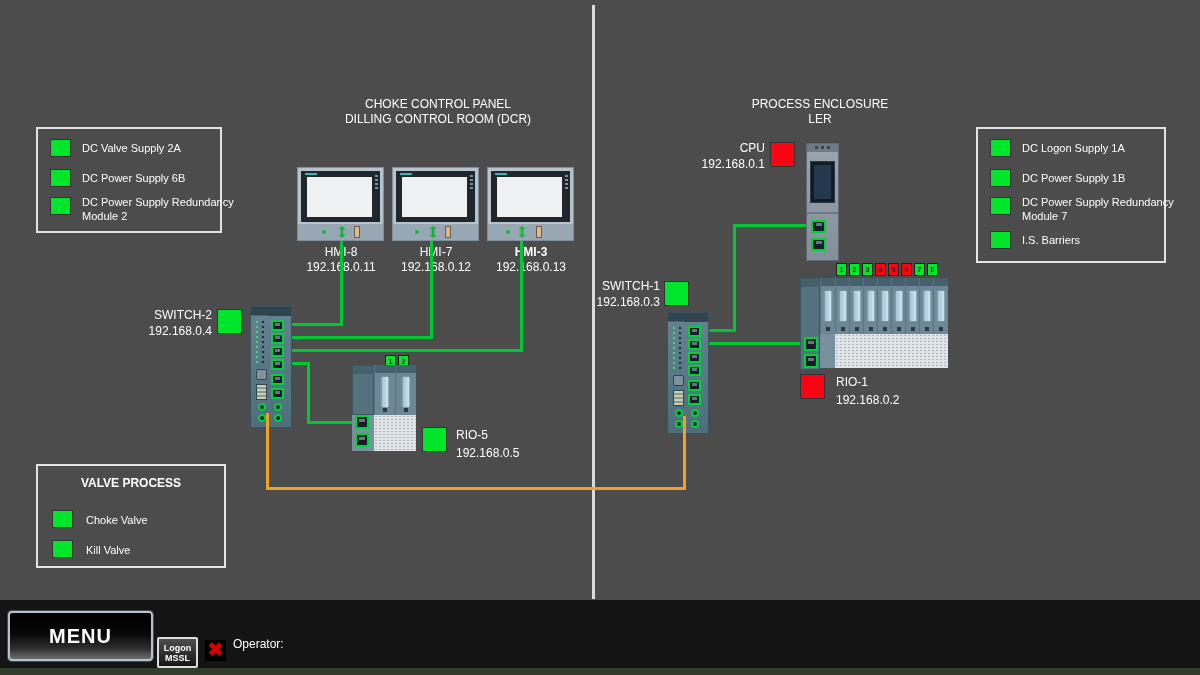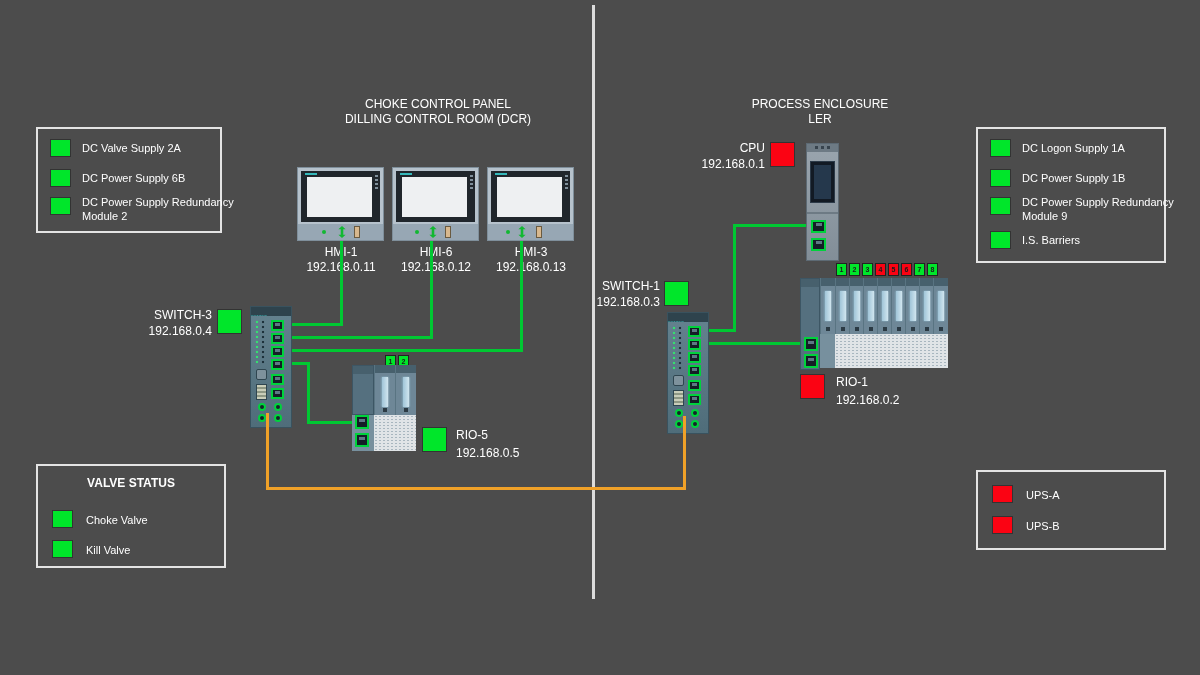--- a/index.html
+++ b/index.html
@@ -120,40 +120,34 @@
   </div>
 
   <div class="box" style="left:976px;top:127px;width:190px;height:136px;">
     <div class="led st-green" style="left:12px;top:10px;"></div>
     <div class="lbl lbl-sm" style="left:44px;top:12px;">DC Logon Supply 1A</div>
     <div class="led st-green" style="left:12px;top:40px;"></div>
     <div class="lbl lbl-sm" style="left:44px;top:42px;">DC Power Supply 1B</div>
     <div class="led st-green" style="left:12px;top:68px;"></div>
     <div class="lbl lbl-sm" style="left:44px;top:66px;">
       <div>DC Power Supply Redundancy</div>
-      <div>Module 9</div>
+      <div>Module 7</div>
     </div>
     <div class="led st-green" style="left:12px;top:102px;"></div>
     <div class="lbl lbl-sm" style="left:44px;top:104px;">I.S. Barriers</div>
   </div>
 
   <div class="box" style="left:36px;top:464px;width:190px;height:104px;">
-    <div class="lbl center" style="left:0;top:10px;width:186px;font-weight:600;">VALVE STATUS</div>
+    <div class="lbl center" style="left:0;top:10px;width:186px;font-weight:600;">VALVE PROCESS</div>
     <div class="led st-green" style="left:14px;top:44px;"></div>
     <div class="lbl lbl-sm" style="left:48px;top:47px;">Choke Valve</div>
     <div class="led st-green" style="left:14px;top:74px;"></div>
     <div class="lbl lbl-sm" style="left:48px;top:77px;">Kill Valve</div>
   </div>
 
-  <div class="box" style="left:976px;top:470px;width:190px;height:80px;">
-    <div class="led st-red" style="left:14px;top:13px;"></div>
-    <div class="lbl lbl-sm" style="left:48px;top:16px;">UPS-A</div>
-    <div class="led st-red" style="left:14px;top:44px;"></div>
-    <div class="lbl lbl-sm" style="left:48px;top:47px;">UPS-B</div>
-  </div>
 
   <div class="vline" style="left:340px;top:239px;height:87px;"></div>
   <div class="hline" style="left:288px;top:323px;width:55px;"></div>
   <div class="vline" style="left:430px;top:239px;height:100px;"></div>
   <div class="hline" style="left:288px;top:336px;width:145px;"></div>
   <div class="vline" style="left:520px;top:239px;height:113px;"></div>
   <div class="hline" style="left:288px;top:349px;width:235px;"></div>
   <div class="hline" style="left:288px;top:362px;width:22px;"></div>
   <div class="vline" style="left:307px;top:362px;height:62px;"></div>
   <div class="hline" style="left:307px;top:421px;width:48px;"></div>
@@ -196,28 +190,28 @@
         <div class="hmi-logo"></div>
         <div class="hmi-dots"></div>
       </div>
     <div class="hmi-strip">
       <span class="hmi-dot" style="left:18px;"></span>
       <span class="hmi-pconn" style="left:30px;"></span>
       <span class="hmi-tconn" style="left:48px;"></span>
     </div>
   </div>
 
-  <div class="lbl center" style="left:296px;top:245px;width:90px;">HMI-1</div>
+  <div class="lbl center" style="left:296px;top:245px;width:90px;">HMI-8</div>
   <div class="lbl center" style="left:296px;top:260px;width:90px;">192.168.0.11</div>
-  <div class="lbl center" style="left:391px;top:245px;width:90px;">HMI-6</div>
+  <div class="lbl center" style="left:391px;top:245px;width:90px;">HMI-7</div>
   <div class="lbl center" style="left:391px;top:260px;width:90px;">192.168.0.12</div>
-  <div class="lbl center" style="left:486px;top:245px;width:90px;">HMI-3</div>
+  <div class="lbl center" style="left:486px;top:245px;width:90px;font-weight:bold;">HMI-3</div>
   <div class="lbl center" style="left:486px;top:260px;width:90px;">192.168.0.13</div>
 
-  <div class="lbl right" style="left:140px;top:308px;width:72px;">SWITCH-3</div>
+  <div class="lbl right" style="left:140px;top:308px;width:72px;">SWITCH-2</div>
   <div class="lbl right" style="left:140px;top:324px;width:72px;">192.168.0.4</div>
   <div class="led-big st-green" style="left:217px;top:309px;"></div>
   <div class="switch" style="left:250px;top:306px;">
     <div class="sw-head"><span class="brand">SIEMENS</span></div>
     <div class="sw-leds"></div>
     <div class="sw-port" style="top:13px;"></div>
     <div class="sw-port" style="top:26px;"></div>
     <div class="sw-port" style="top:39px;"></div>
     <div class="sw-port" style="top:52px;"></div>
     <div class="sw-port" style="top:67px;"></div>
@@ -352,14 +346,24 @@
     <div class="rio-base" style="left:35px;top:56px;width:113px;height:34px;"></div>
     <div class="rio-port" style="left:4px;top:59px;"></div>
     <div class="rio-port" style="left:4px;top:76px;"></div>
   </div>
   <div class="led-big st-red" style="left:800px;top:374px;"></div>
   <div class="lbl" style="left:836px;top:375px;">RIO-1</div>
   <div class="lbl" style="left:836px;top:393px;">192.168.0.2</div>
 
   <div class="divider"></div>
 
+  <div class="footer">
+    <div class="menu-btn">MENU</div>
+    <div class="logon-btn">
+      <span>Logon</span>
+      <span>MSSL</span>
+    </div>
+    <div class="x-chip">✖</div>
+    <div class="operator">Operator:</div>
+    <div class="footer-strip"></div>
+  </div>
 
 </div>
 
 </body></html>

